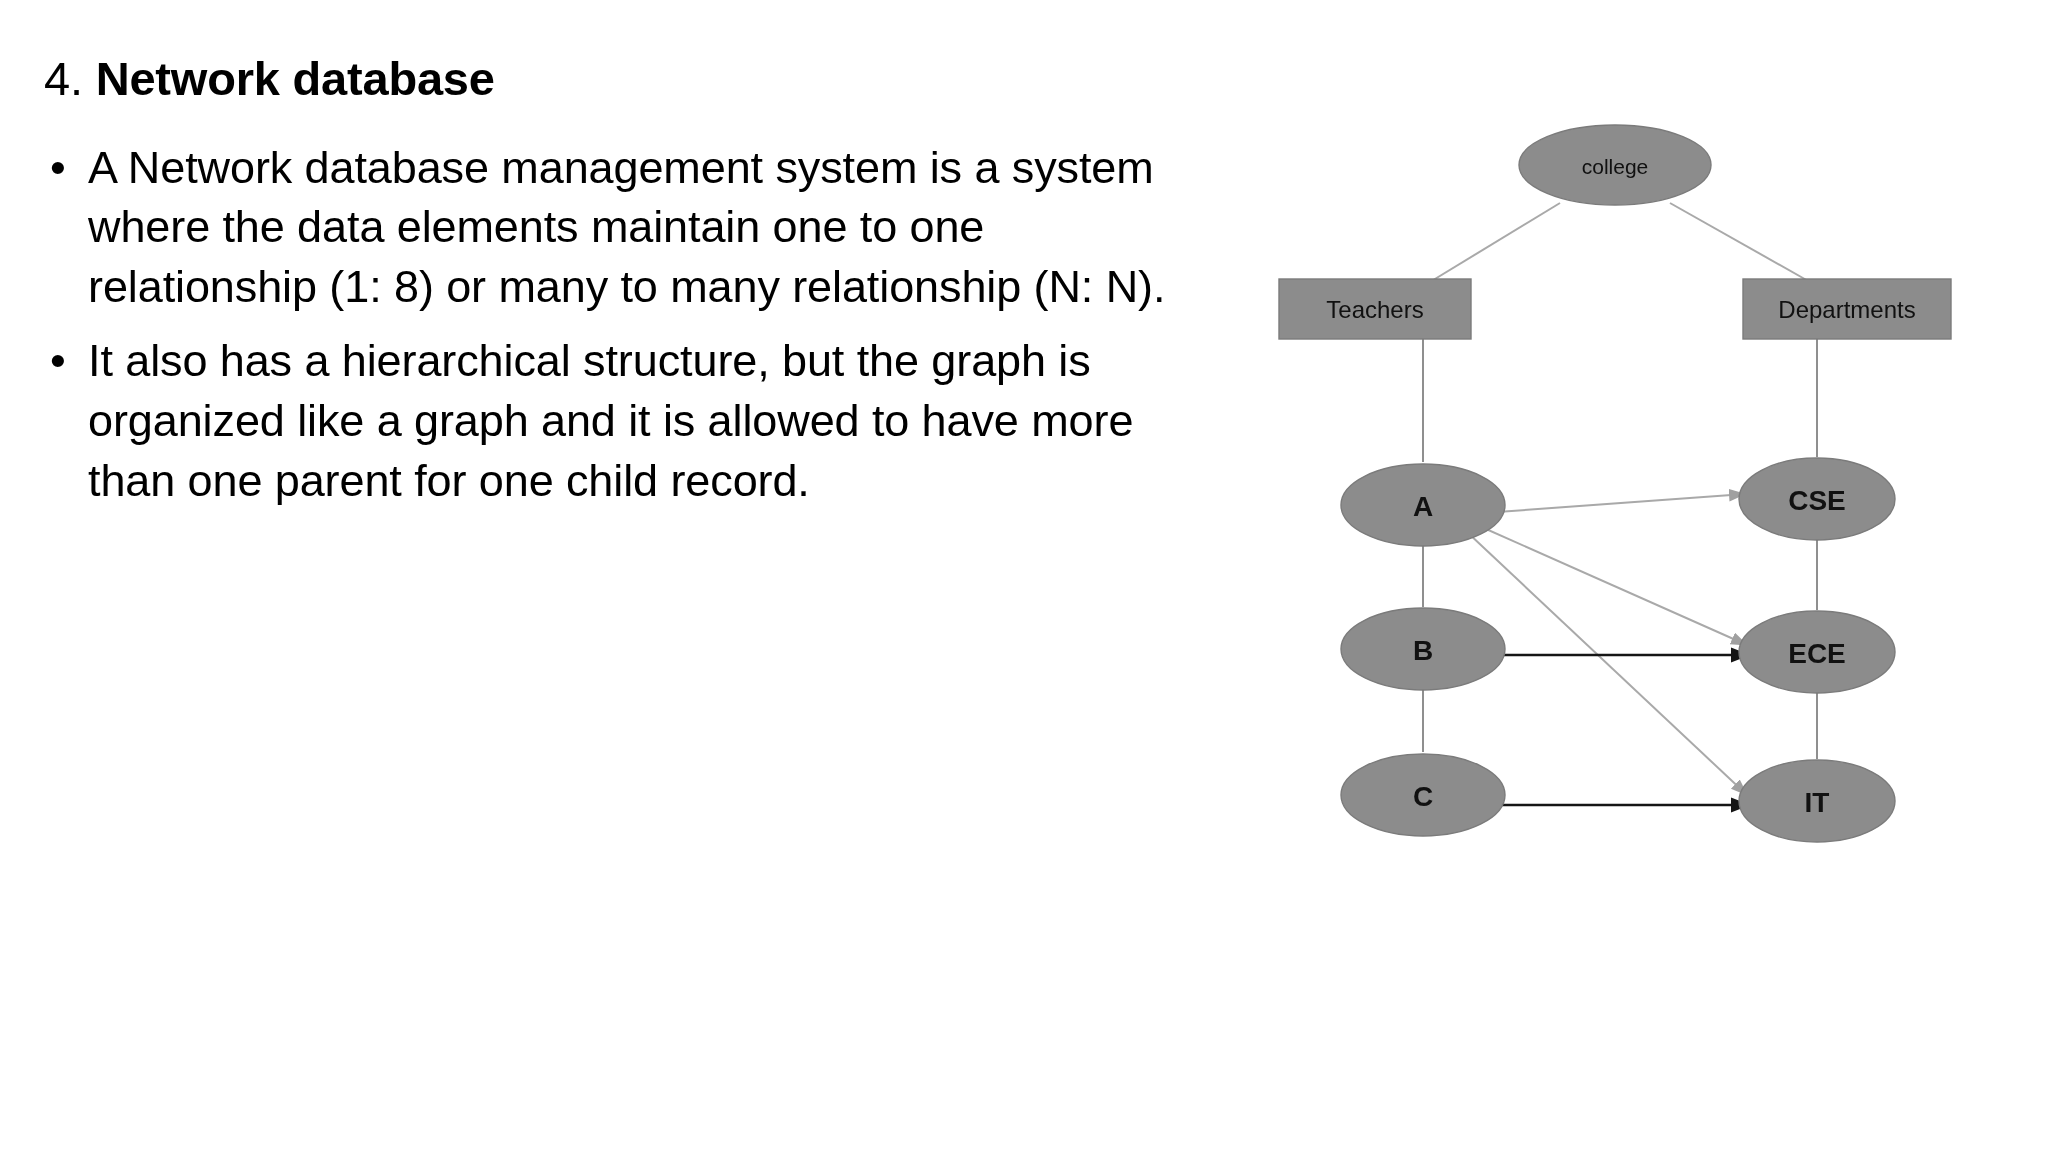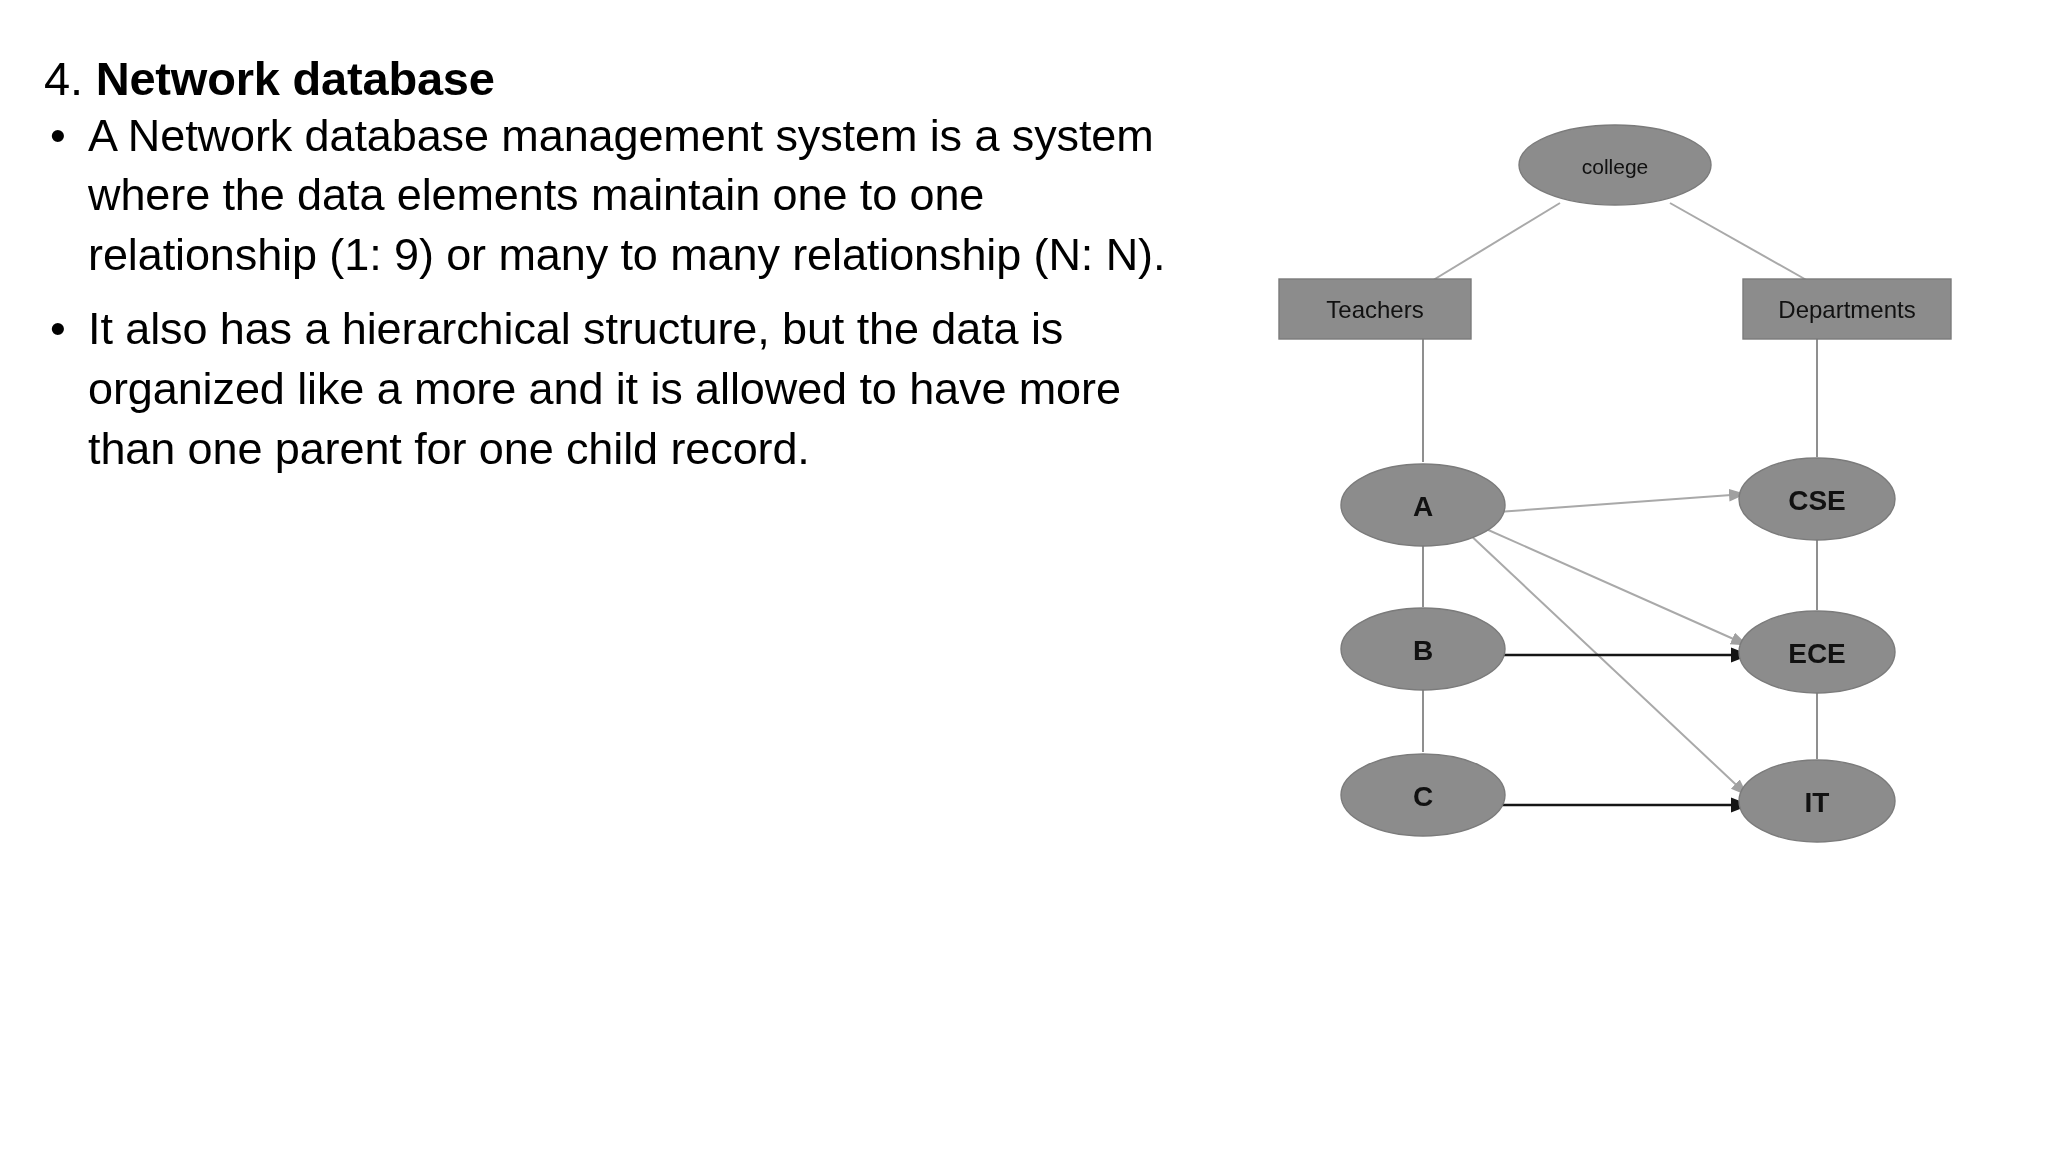--- a/index.html
+++ b/index.html
@@ -27,21 +27,21 @@
     left: 44px;
     top: 52px;
     width: 1140px;
   }
 
   #slide-title {
     font-size: 47px;
     line-height: 1.14;
     color: #000000;
     letter-spacing: -0.2px;
-    margin: 0 0 0 0;
+    margin: 0 0 32px 0;
     white-space: nowrap;
   }
   #slide-title .num {
     font-weight: 400;
   }
   #slide-title .strong {
     font-weight: 700;
   }
 
   .bullet-list {
@@ -119,25 +119,25 @@
 
 <div id="slide">
 
   <div id="text-pane">
 
     <h1 id="slide-title"><span class="num">4.</span><span class="sp">&nbsp;</span><span class="strong">Network database</span></h1>
 
     <ul class="bullet-list">
       <li class="bullet-item">
         <span class="dot">•</span>
-        <span class="bullet-text">A Network database management system is a system where the data elements maintain one to one relationship (1: 9) or many to many relationship (N: N).</span>
+        <span class="bullet-text">A Network database management system is a system where the data elements maintain one to one relationship (1: 8) or many to many relationship (N: N).</span>
       </li>
       <li class="bullet-item">
         <span class="dot">•</span>
-        <span class="bullet-text">It also has a hierarchical structure, but the data is organized like a more and it is allowed to have more than one parent for one child record.</span>
+        <span class="bullet-text">It also has a hierarchical structure, but the graph is organized like a graph and it is allowed to have more than one parent for one child record.</span>
       </li>
     </ul>
   </div>
 
   <div id="diagram-pane">
     <svg id="diagram-svg" viewBox="0 0 720 810" xmlns="http://www.w3.org/2000/svg">
       <defs>
         <marker id="arrow-light" markerWidth="9" markerHeight="9" refX="8" refY="3.2" orient="auto" markerUnits="strokeWidth">
           <path d="M0,0 L8.5,3.2 L0,6.4 z" fill="#a0a0a0"></path>
         </marker>

